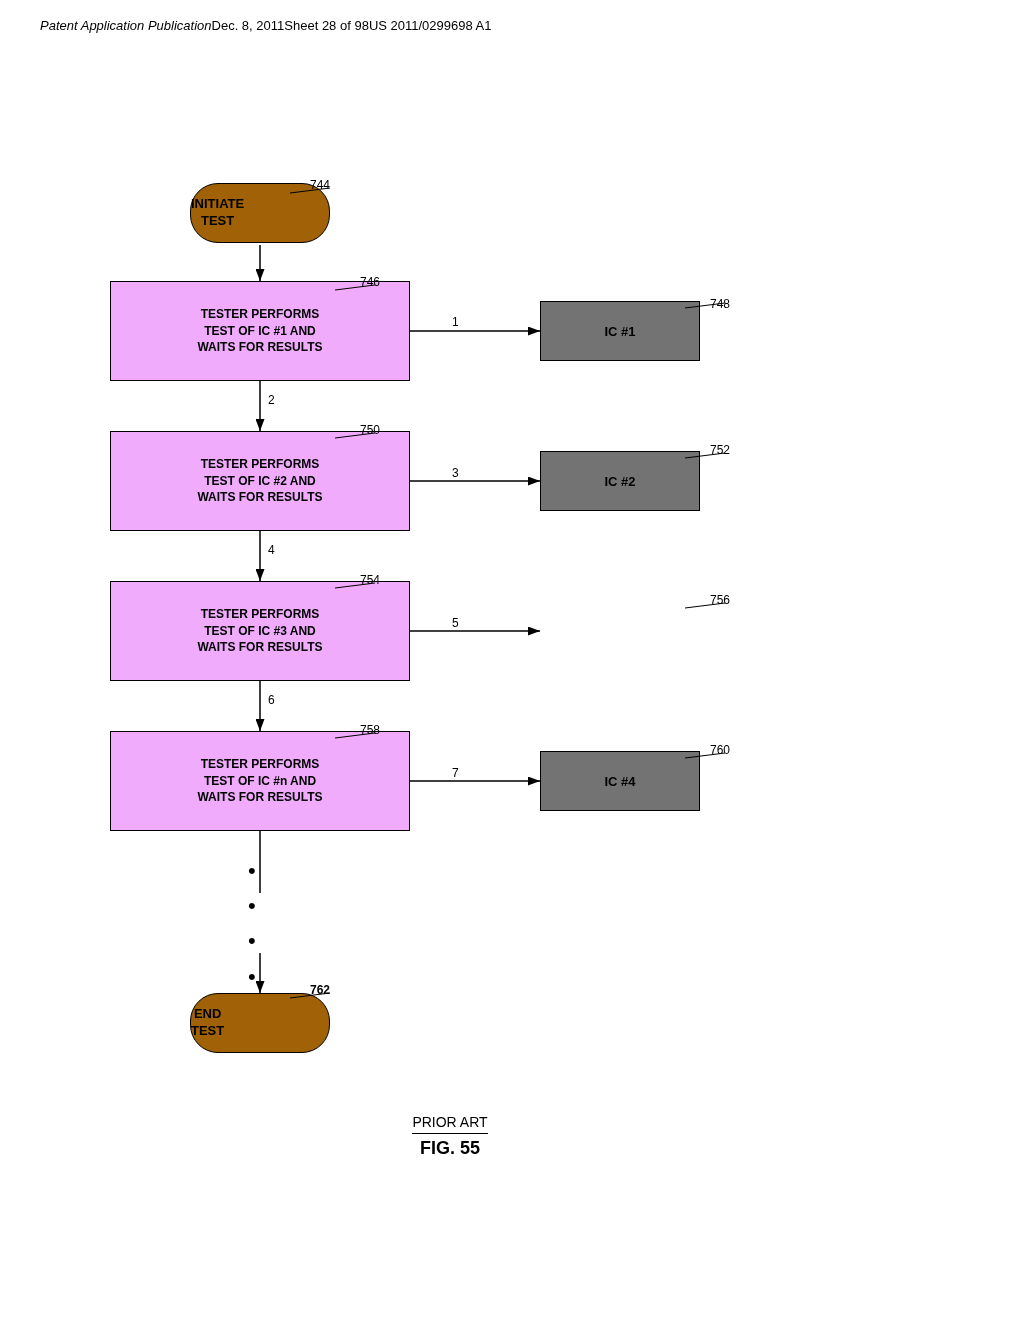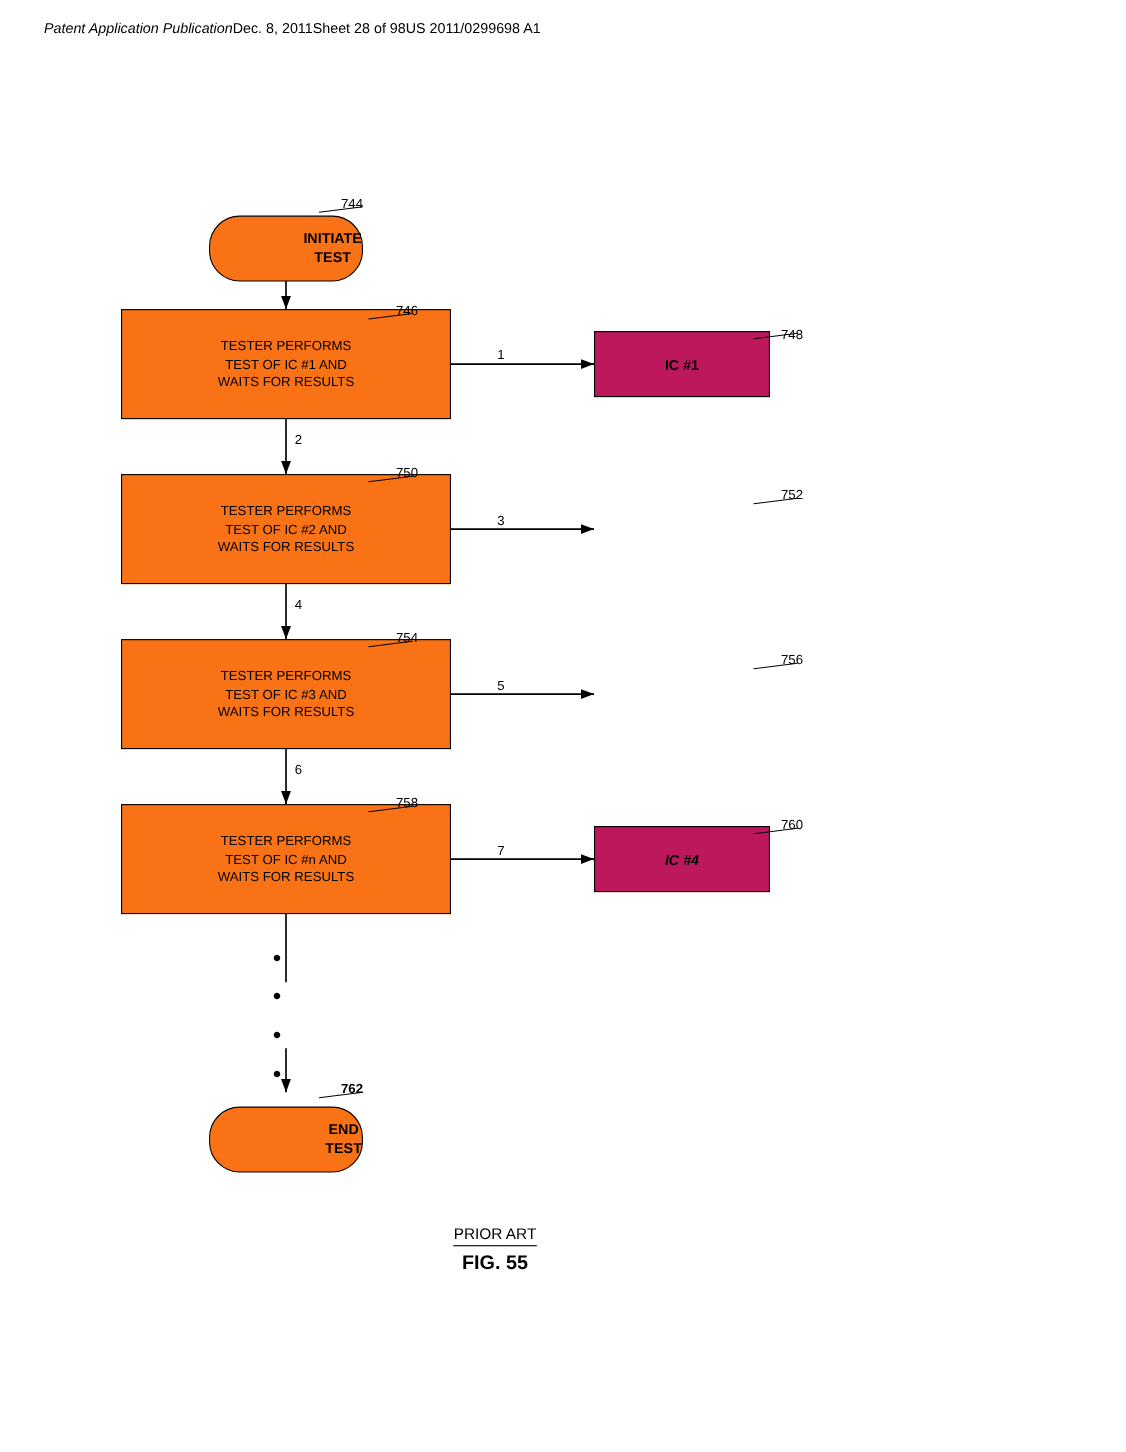--- a/index.html
+++ b/index.html
@@ -31,54 +31,53 @@
       margin-top: 20px;
     }
 
     
     .rounded-box {
       position: absolute;
       border: 1.5px solid #000;
       border-radius: 28px;
       display: flex;
       align-items: center;
-      justify-content: flex-end;
+      justify-content: flex-start;
       text-align: center;
       font-size: 13px;
       font-weight: bold;
-      background: #f97316;
+      background: #a16207;
       line-height: 1.3;
-      margin-top: 13px;
     }
 
     
     .rect-box {
       position: absolute;
       border: 1.5px solid #000;
       display: flex;
       align-items: center;
       justify-content: center;
       text-align: center;
       font-size: 12px;
-      font-weight: normal;
-      background: #f97316;
+      font-weight: bold;
+      background: #f0abfc;
       line-height: 1.4;
     }
 
     
     .ic-box {
       position: absolute;
       border: 1.5px solid #000;
       display: flex;
       align-items: center;
       justify-content: center;
       text-align: center;
       font-size: 13px;
       font-weight: bold;
-      background: #be185d;
+      background: #737373;
     }
 
     .label-text {
       position: absolute;
       font-size: 12px;
       font-family: Arial, Helvetica, sans-serif;
     }
 
     .fig-caption {
       position: absolute;
@@ -177,20 +176,23 @@
 WAITS FOR RESULTS</span>
   </div>
 
   <span class="label-text" style="left: 360px; top: 370px;">750</span>
   <svg style="position:absolute;top:370px;left:330px;width:50px;height:20px;pointer-events:none;" xmlns="http://www.w3.org/2000/svg">
     <line x1="45" y1="10" x2="5" y2="15" stroke="#000" stroke-width="1"></line>
   </svg>
 
   <span class="label-text" style="left: 452px; top: 413px;">3</span>
 
+  <div class="ic-box" style="left: 540px; top: 398px; width: 160px; height: 60px;">
+    <span style="font-size:13px; font-weight:bold;">IC #2</span>
+  </div>
 
   <span class="label-text" style="left: 710px; top: 390px;">752</span>
   <svg style="position:absolute;top:390px;left:680px;width:50px;height:20px;pointer-events:none;" xmlns="http://www.w3.org/2000/svg">
     <line x1="45" y1="10" x2="5" y2="15" stroke="#000" stroke-width="1"></line>
   </svg>
 
   <span class="label-text" style="left: 268px; top: 490px;">4</span>
 
   <div class="rect-box" style="left: 110px; top: 528px; width: 300px; height: 100px;">
     <span style="white-space: pre-line;">TESTER PERFORMS
@@ -219,21 +221,21 @@
 WAITS FOR RESULTS</span>
   </div>
 
   <span class="label-text" style="left: 360px; top: 670px;">758</span>
   <svg style="position:absolute;top:670px;left:330px;width:50px;height:20px;pointer-events:none;" xmlns="http://www.w3.org/2000/svg">
     <line x1="45" y1="10" x2="5" y2="15" stroke="#000" stroke-width="1"></line>
   </svg>
 
   <span class="label-text" style="left: 452px; top: 713px;">7</span>
 
-  <div class="ic-box" style="left: 540px; top: 698px; width: 160px; height: 60px; font-style: italic;">
+  <div class="ic-box" style="left: 540px; top: 698px; width: 160px; height: 60px;">
     <span style="font-size:13px; font-weight:bold;">IC #4</span>
   </div>
 
   <span class="label-text" style="left: 710px; top: 690px;">760</span>
   <svg style="position:absolute;top:690px;left:680px;width:50px;height:20px;pointer-events:none;" xmlns="http://www.w3.org/2000/svg">
     <line x1="45" y1="10" x2="5" y2="15" stroke="#000" stroke-width="1"></line>
   </svg>
 
   <div style="position:absolute; left:248px; top:800px; font-size:22px; letter-spacing:2px; line-height:1.6; display:flex; flex-direction:column; align-items:center;">
     <span>•</span>

